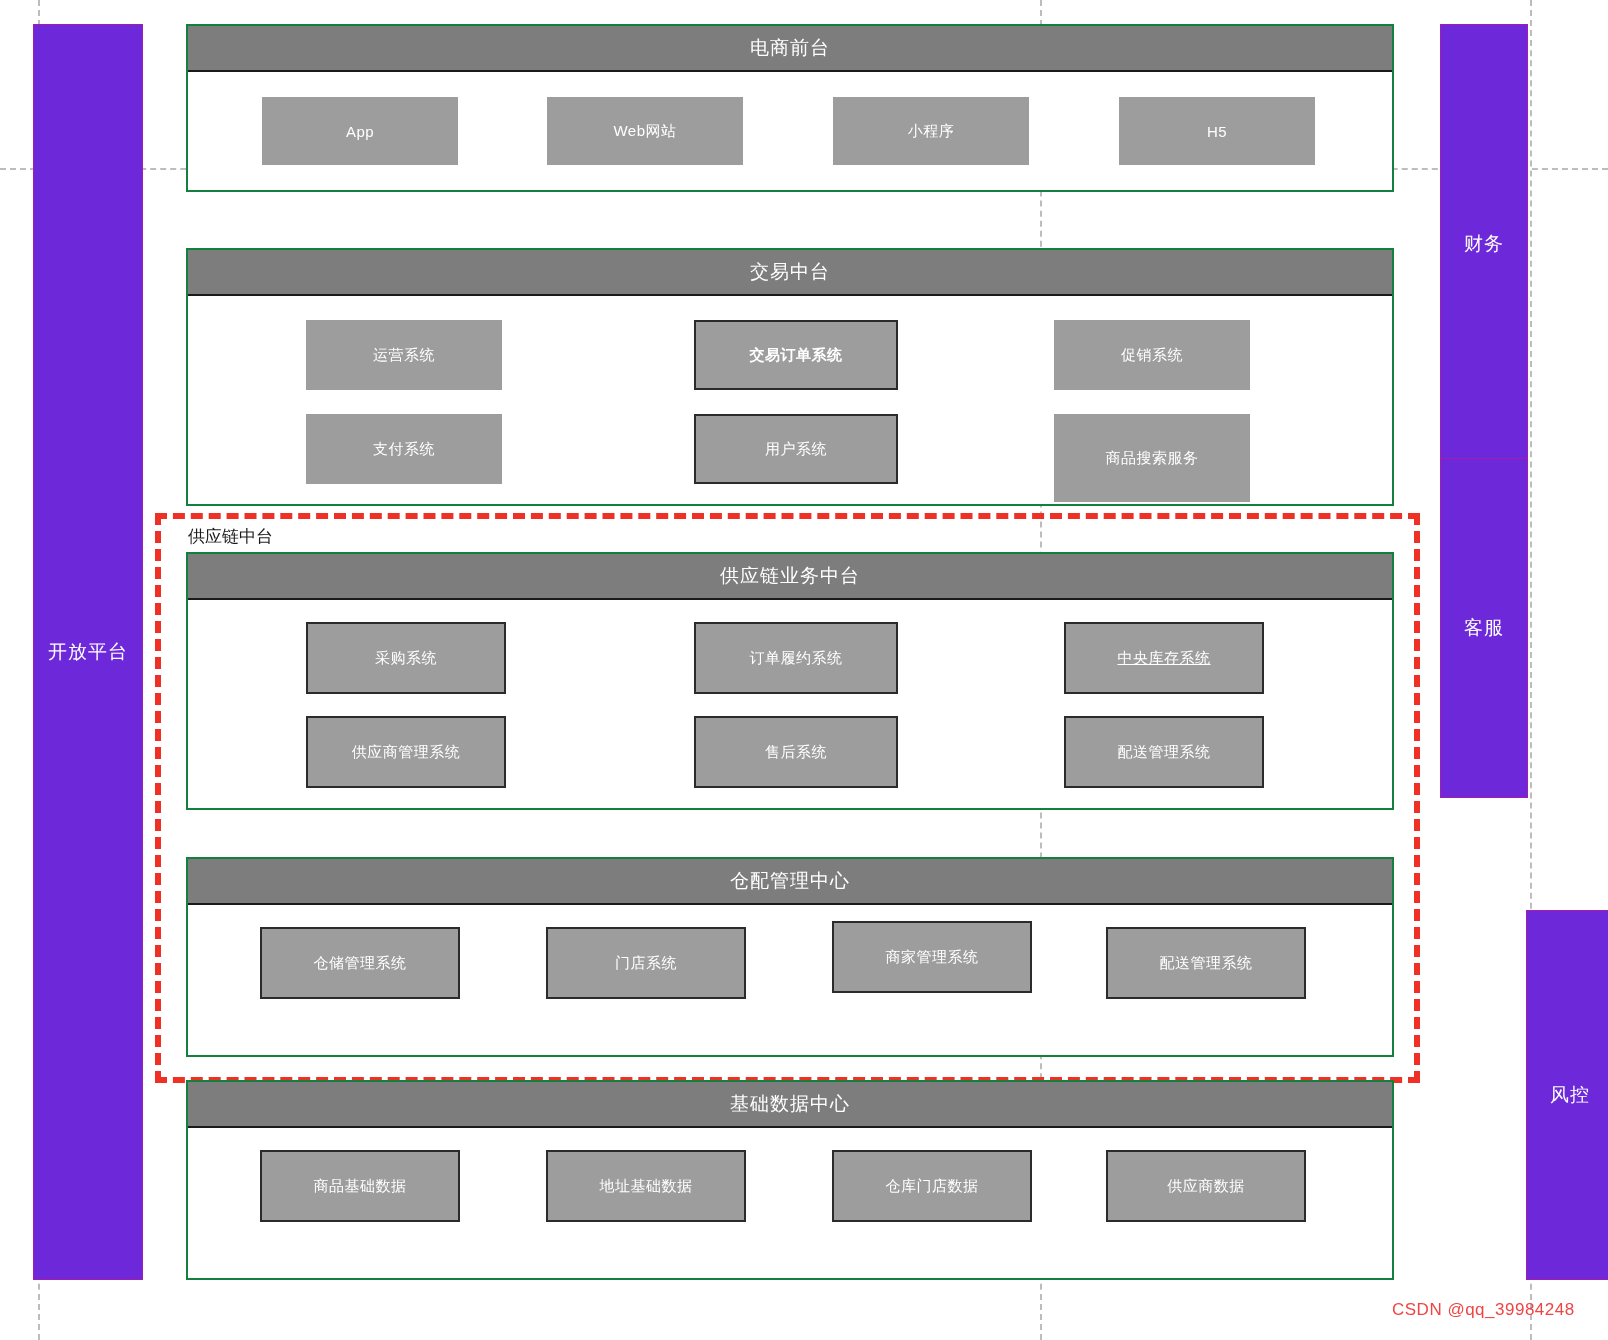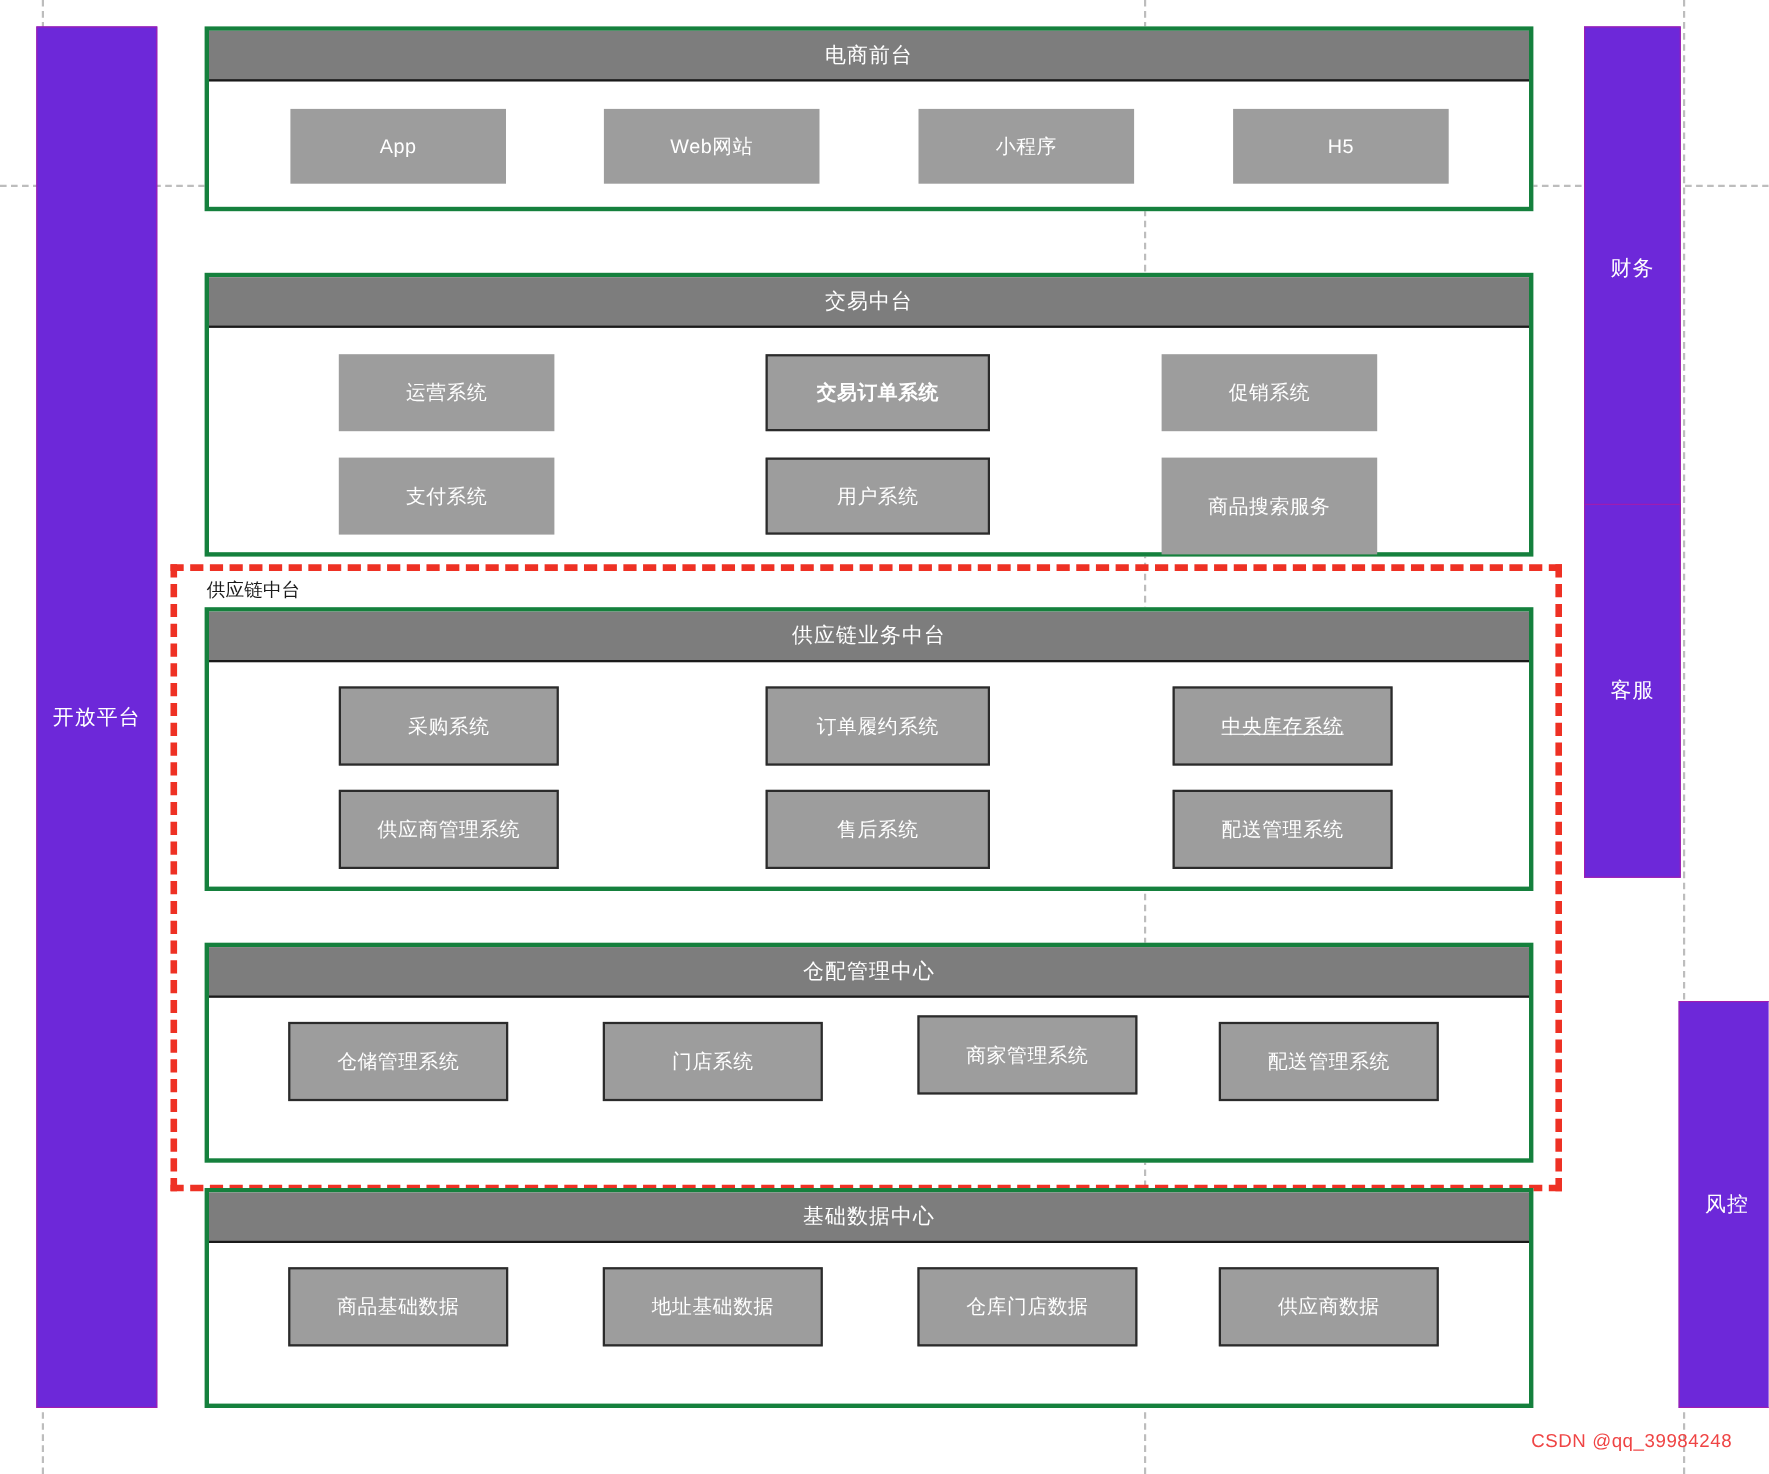--- a/index.html
+++ b/index.html
@@ -41,21 +41,21 @@
     justify-content: center;
     color: #ffffff;
     font-size: 19px;
     letter-spacing: 1px;
   }
 
   
   .panel {
     position: absolute;
     box-sizing: border-box;
-    border: 4px solid #15803d;
+    border: 2px solid #15803d;
     background: #ffffff;
   }
   .panel-header {
     height: 46px;
     background: #7d7d7d;
     border-bottom: 2px solid #1a1a1a;
     display: flex;
     align-items: center;
     justify-content: center;
     color: #ffffff;
@@ -70,21 +70,21 @@
 
   
   .mod {
     position: absolute;
     background: #9d9d9d;
     box-sizing: border-box;
     display: flex;
     align-items: center;
     justify-content: center;
     color: #ffffff;
-    font-size: 18px;
+    font-size: 15px;
     letter-spacing: 0.5px;
     text-align: center;
   }
   .mod.bordered {
     border: 2px solid #2b2b2b;
   }
   .mod.bold {
     font-weight: bold;
   }
 

